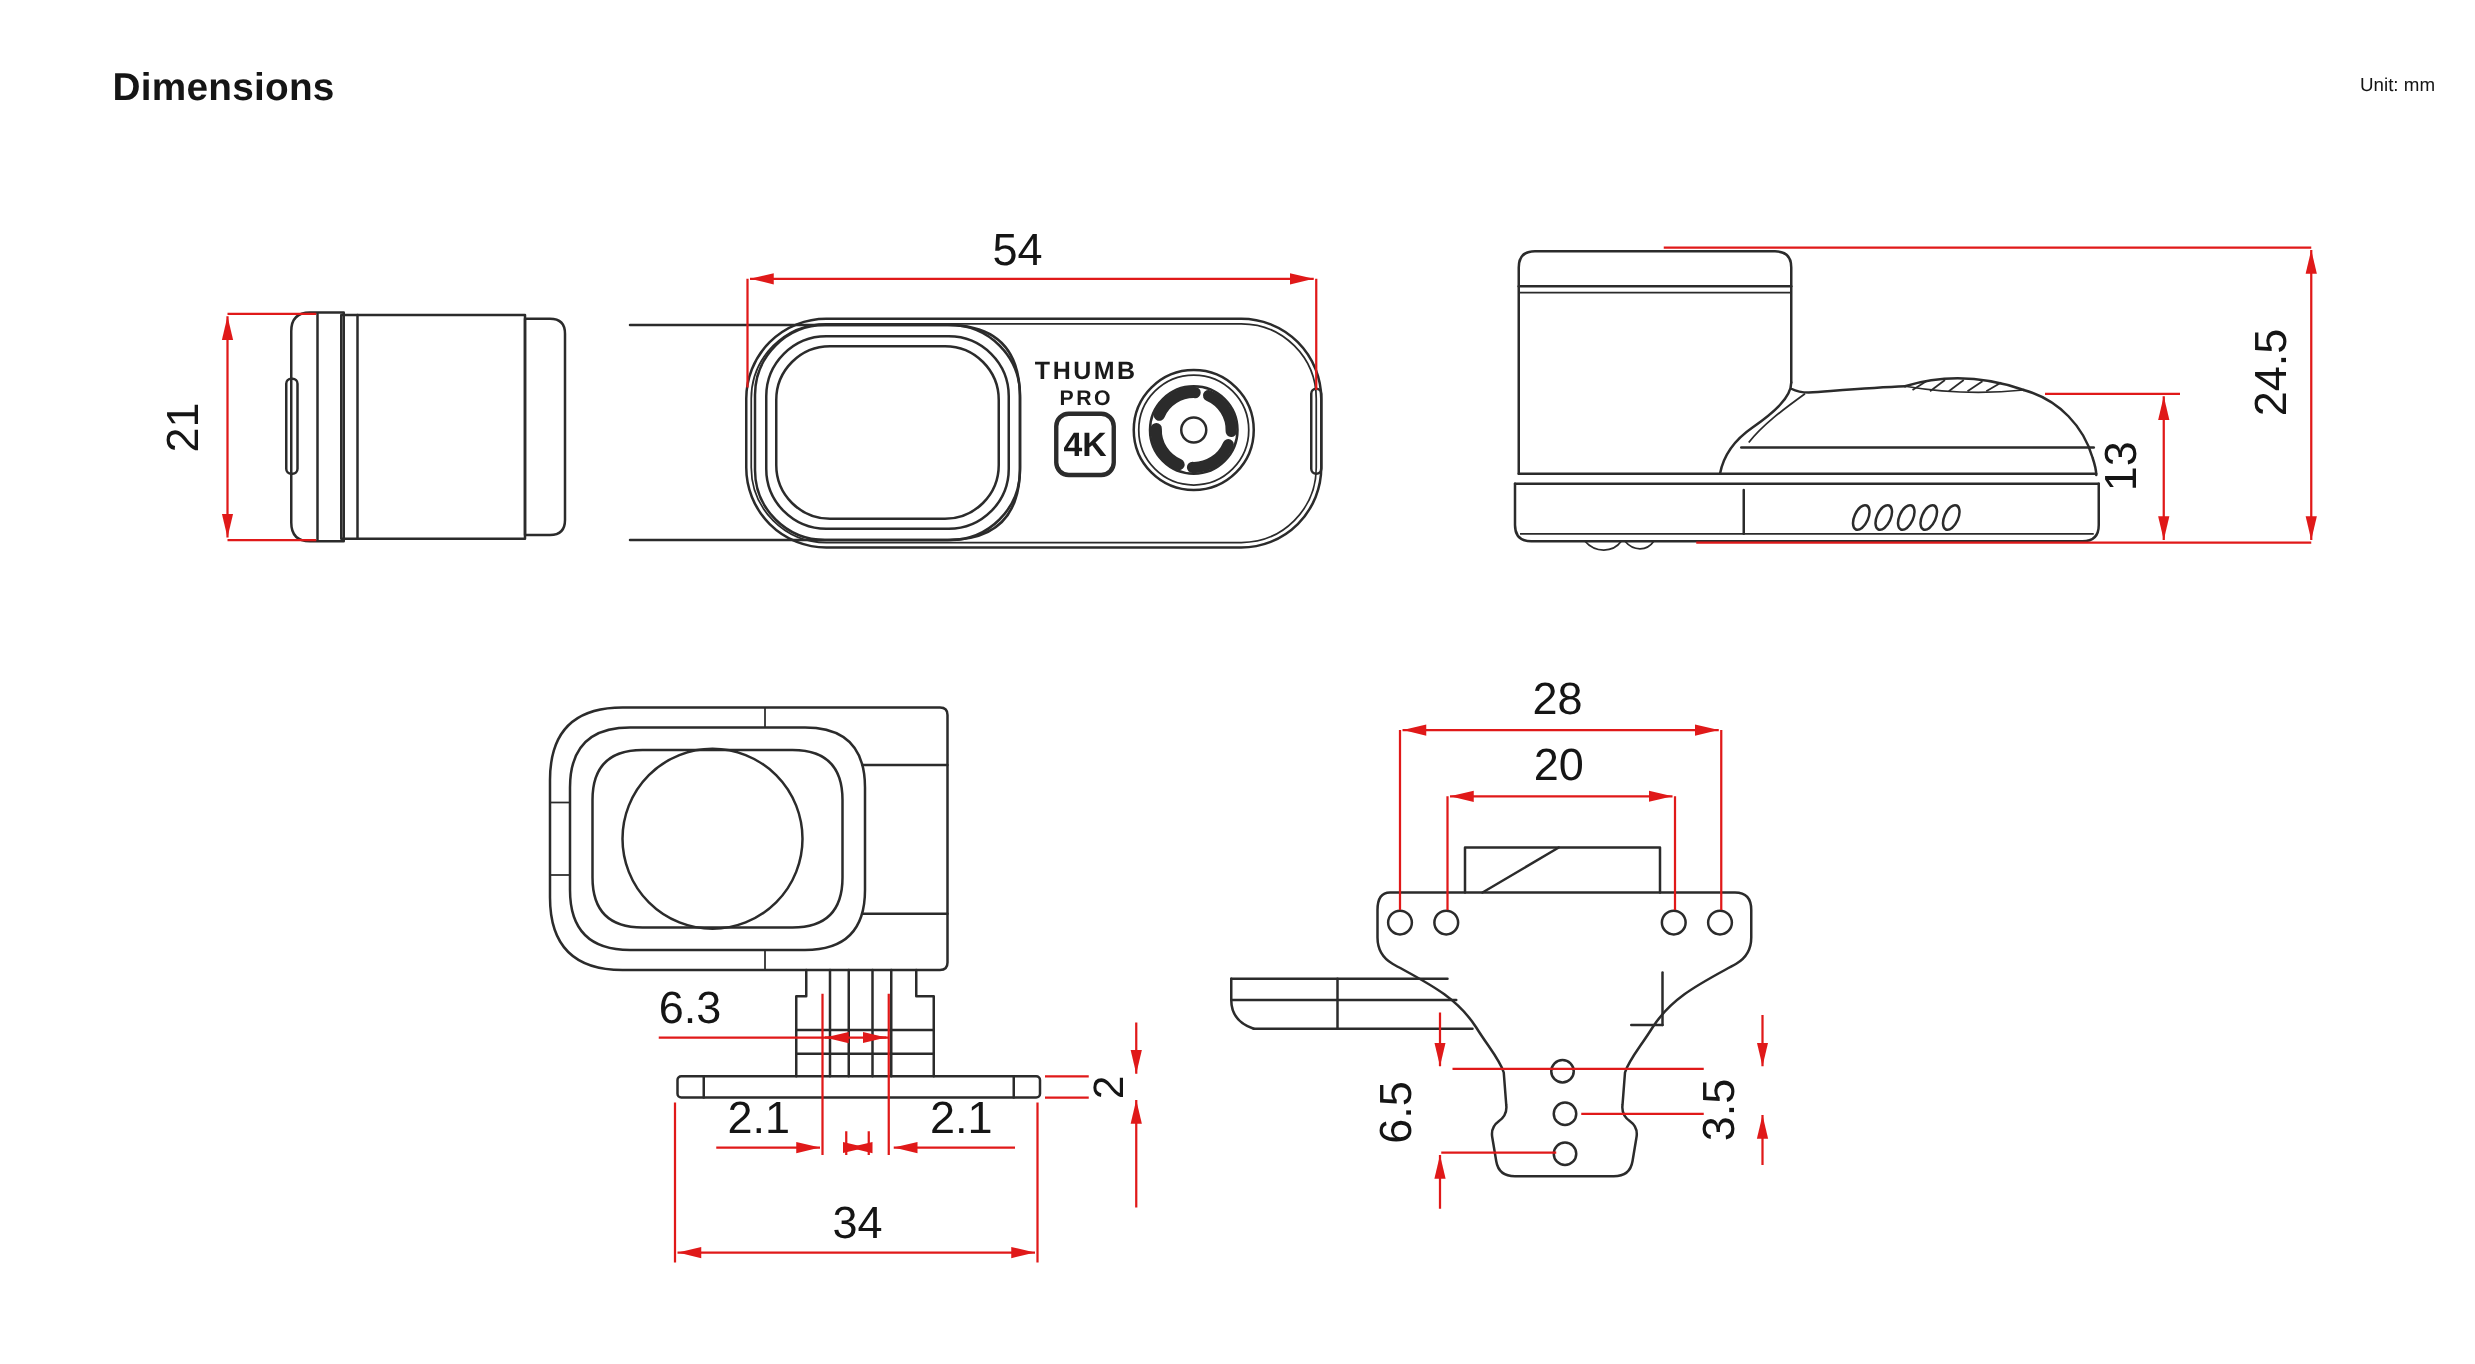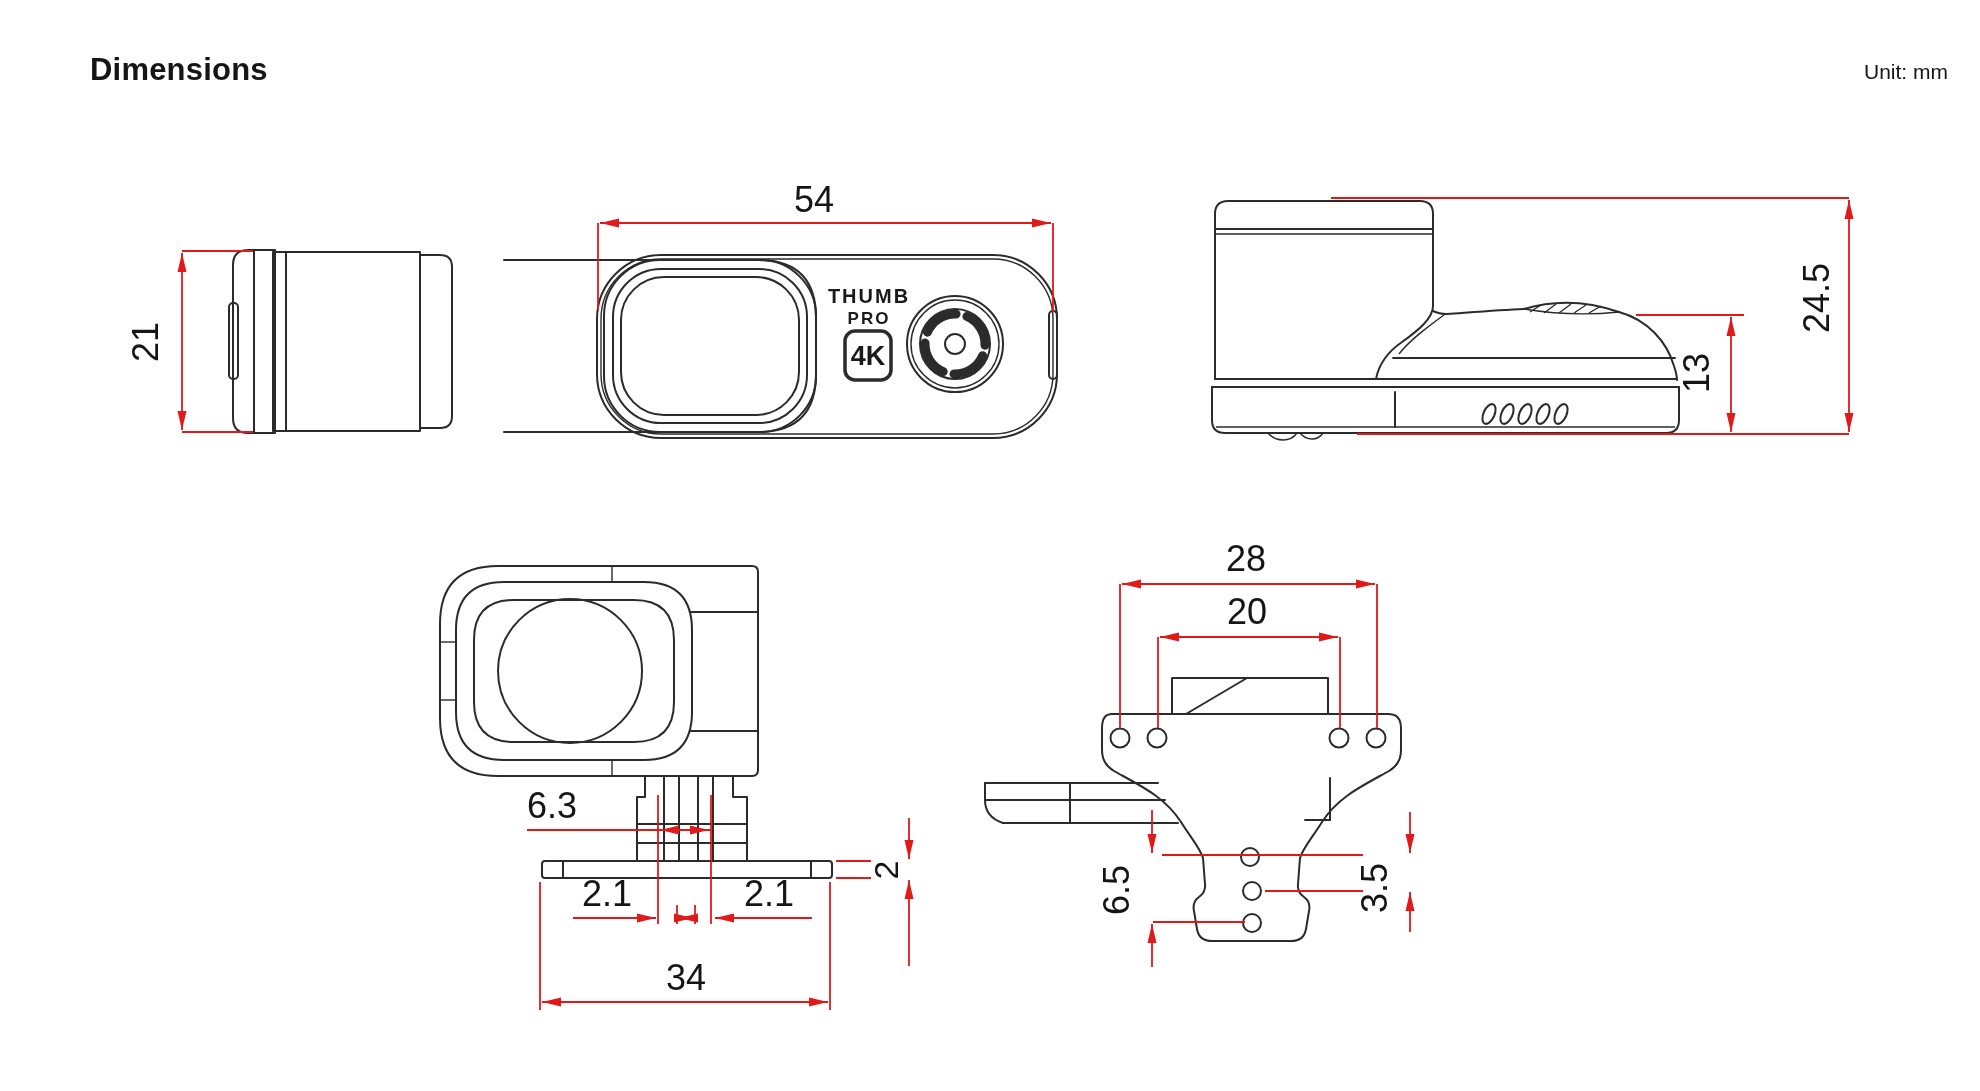--- a/index.html
+++ b/index.html
@@ -1,20 +1,20 @@
 <!DOCTYPE html>
 <html><head>
 <meta charset="utf-8">
 <style>
   html,body{margin:0;padding:0;background:#fff;}
   .canvas{position:relative;width:1980px;height:1091px;background:#ffffff;
           font-family:"Liberation Sans",sans-serif;overflow:hidden;}
   .page-title{position:absolute;left:90px;top:52px;font-size:31px;font-weight:600;
               color:#151515;letter-spacing:.2px;}
-  .unit-label{position:absolute;right:32px;top:60px;font-size:21px;color:#151515;}
+  .unit-label{position:absolute;right:32px;top:60px;font-size:15px;color:#151515;}
   svg.drawing{position:absolute;left:0;top:0;}
   .ln{stroke:#2b2b2b;stroke-width:2;fill:none;stroke-linecap:round;stroke-linejoin:round;}
   .thin{stroke:#2b2b2b;stroke-width:1.4;fill:none;}
   .red{stroke:#e01919;stroke-width:1.8;fill:none;}
   .dimtxt{font-size:36px;fill:#151515;}
   .dimtxt-sm{font-size:34px;fill:#151515;}
   .brand1{font-size:20px;font-weight:800;fill:#1a1a1a;letter-spacing:2px;}
   .brand2{font-size:17px;font-weight:800;fill:#1a1a1a;letter-spacing:2px;}
   .badge{font-size:27px;font-weight:800;fill:#1a1a1a;}
   text{font-family:"Liberation Sans",sans-serif;}

